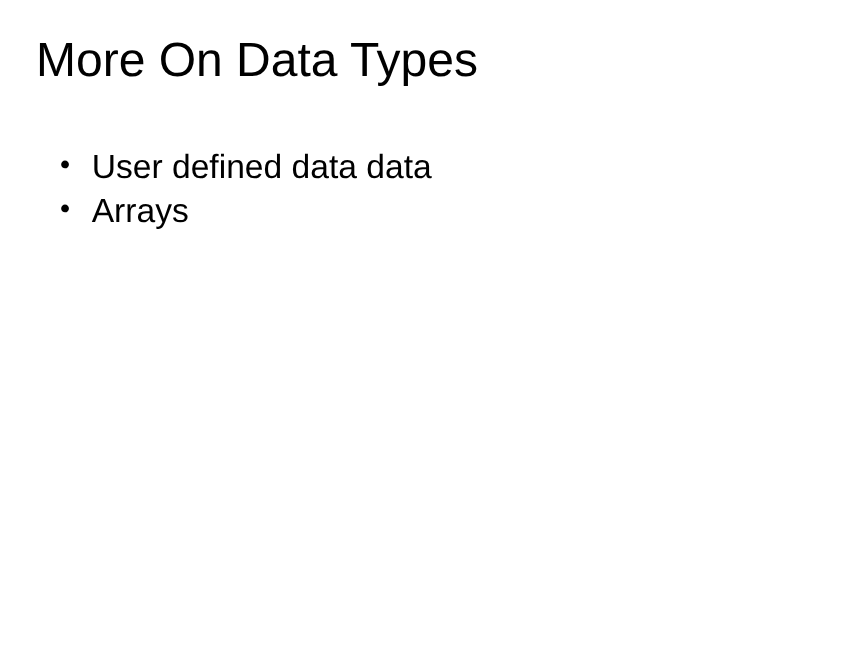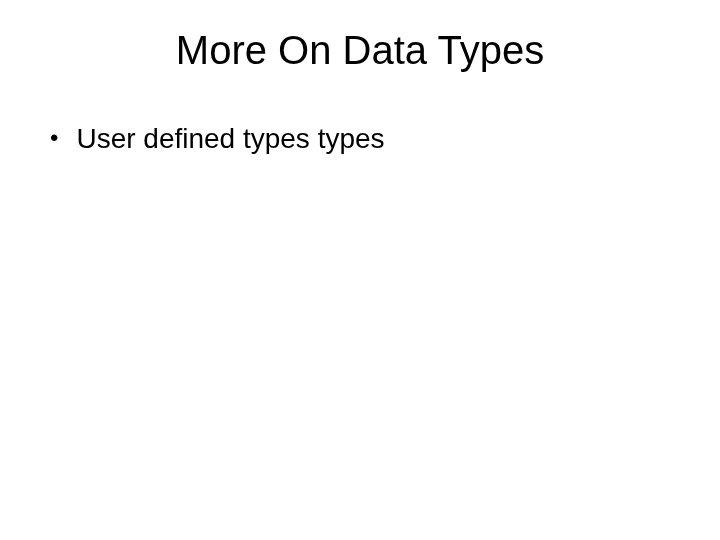--- a/index.html
+++ b/index.html
@@ -16,21 +16,20 @@
       overflow: hidden;
     }
     .slide {
       width: 100%;
       height: 100%;
       padding: 22px 30px;
     }
     .title {
       font-size: 40px;
       font-weight: 400;
-      text-align: center;
       margin-bottom: 48px;
       margin-top: 6px;
     }
     .bullet-list {
       list-style: none;
       padding-left: 20px;
     }
     .bullet-list li {
       font-size: 28px;
       line-height: 1.25;
@@ -45,16 +44,19 @@
       line-height: 1.4;
     }
   </style>
 </head>
 <body>
 
 <div class="slide">
   <h1 class="title">More On Data Types</h1>
   <ul class="bullet-list">
     <li>
-        <span>User defined types types</span>
+        <span>User defined data data</span>
+      </li>
+    <li>
+        <span>Arrays</span>
       </li>
   </ul>
 </div>
 
 </body></html>

